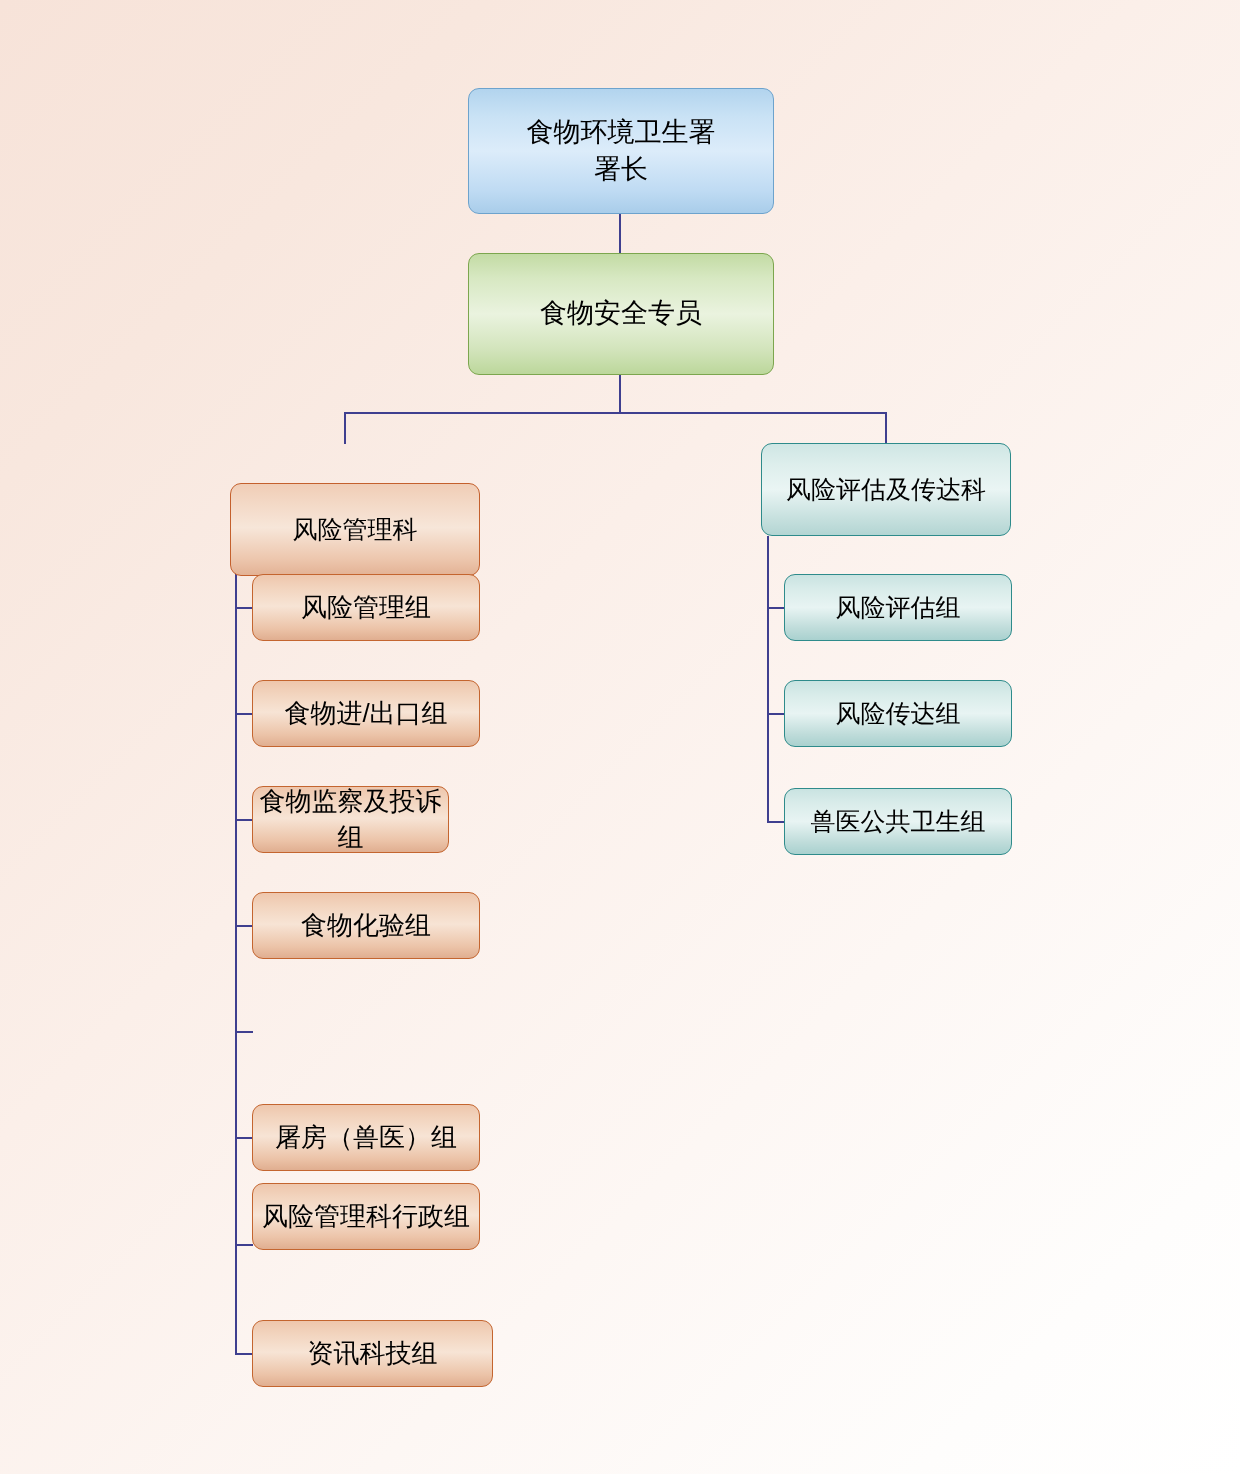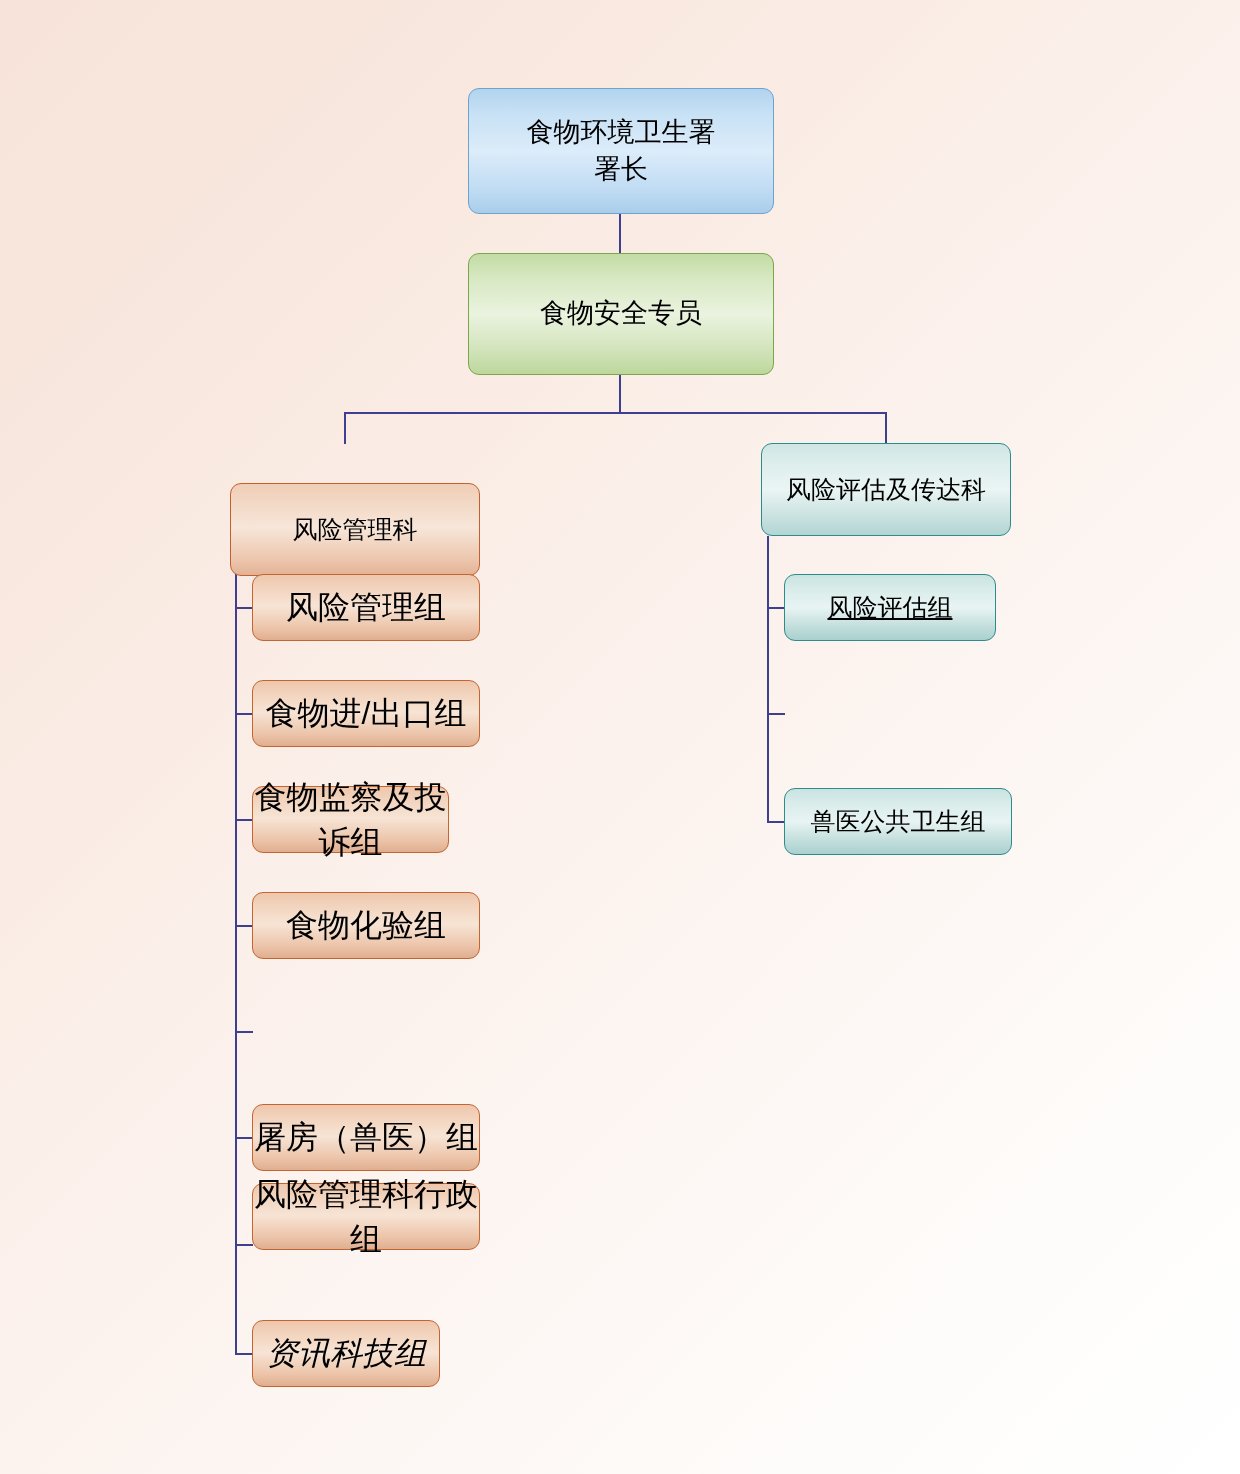--- a/index.html
+++ b/index.html
@@ -56,21 +56,21 @@
   .node-orange-head {
     background: linear-gradient(180deg, #f0cdb6 0%, #f3d8c5 20%, #f7e6d9 48%, #edc7ae 82%, #e3b295 100%);
     border: 1.8px solid #c4602d;
     font-size: 25px;
     margin-top: 40px;
   }
 
   .node-orange {
     background: linear-gradient(180deg, #eec6ac 0%, #f2d4be 20%, #f7e4d5 48%, #ecc4a9 82%, #e0ae90 100%);
     border: 1.7px solid #c4652f;
-    font-size: 32px;
+    font-size: 26px;
   }
 
   .node-teal-head {
     background: linear-gradient(180deg, #cfe6e4 0%, #ddeeec 22%, #eaf5f4 50%, #c6e0de 82%, #b3d5d3 100%);
     border: 1.8px solid #2e8b8b;
     font-size: 25px;
   }
 
   .node-teal {
     background: linear-gradient(180deg, #c9e3e1 0%, #d9ecea 22%, #e8f4f3 50%, #bfdcda 82%, #a9d1cf 100%);
@@ -113,18 +113,19 @@
   <div class="node node-orange-head" style="left:230px; top:443px; width:250px; height:93px;">风险管理科</div>
 
   <div class="node node-teal-head" style="left:761px; top:443px; width:250px; height:93px;">风险评估及传达科</div>
 
   <div class="node node-orange" style="left:252px; top:574px; width:228px; height:67px;">风险管理组</div>
   <div class="node node-orange" style="left:252px; top:680px; width:228px; height:67px;">食物进/出口组</div>
   <div class="node node-orange" style="left:252px; top:786px; width:197px; height:67px;">食物监察及投诉组</div>
   <div class="node node-orange" style="left:252px; top:892px; width:228px; height:67px;">食物化验组</div>
   <div class="node node-orange" style="left:252px; top:1104px; width:228px; height:67px;">屠房（兽医）组</div>
   <div class="node node-orange" style="left:252px; top:1183px; width:228px; height:67px;">风险管理科行政组</div>
-  <div class="node node-orange" style="left:252px; top:1320px; width:188px; height:67px;font-style:italic;">资讯科技组</div>
+  <div class="node node-orange" style="left:252px; top:1320px; width:241px; height:67px;">资讯科技组</div>
 
-  <div class="node node-teal" style="left:784px; top:574px; width:212px; height:67px;text-decoration:underline;">风险评估组</div>
+  <div class="node node-teal" style="left:784px; top:574px; width:228px; height:67px;">风险评估组</div>
+  <div class="node node-teal" style="left:784px; top:680px; width:228px; height:67px;">风险传达组</div>
   <div class="node node-teal" style="left:784px; top:788px; width:228px; height:67px;">兽医公共卫生组</div>
 
 </div>
 
 </body></html>

